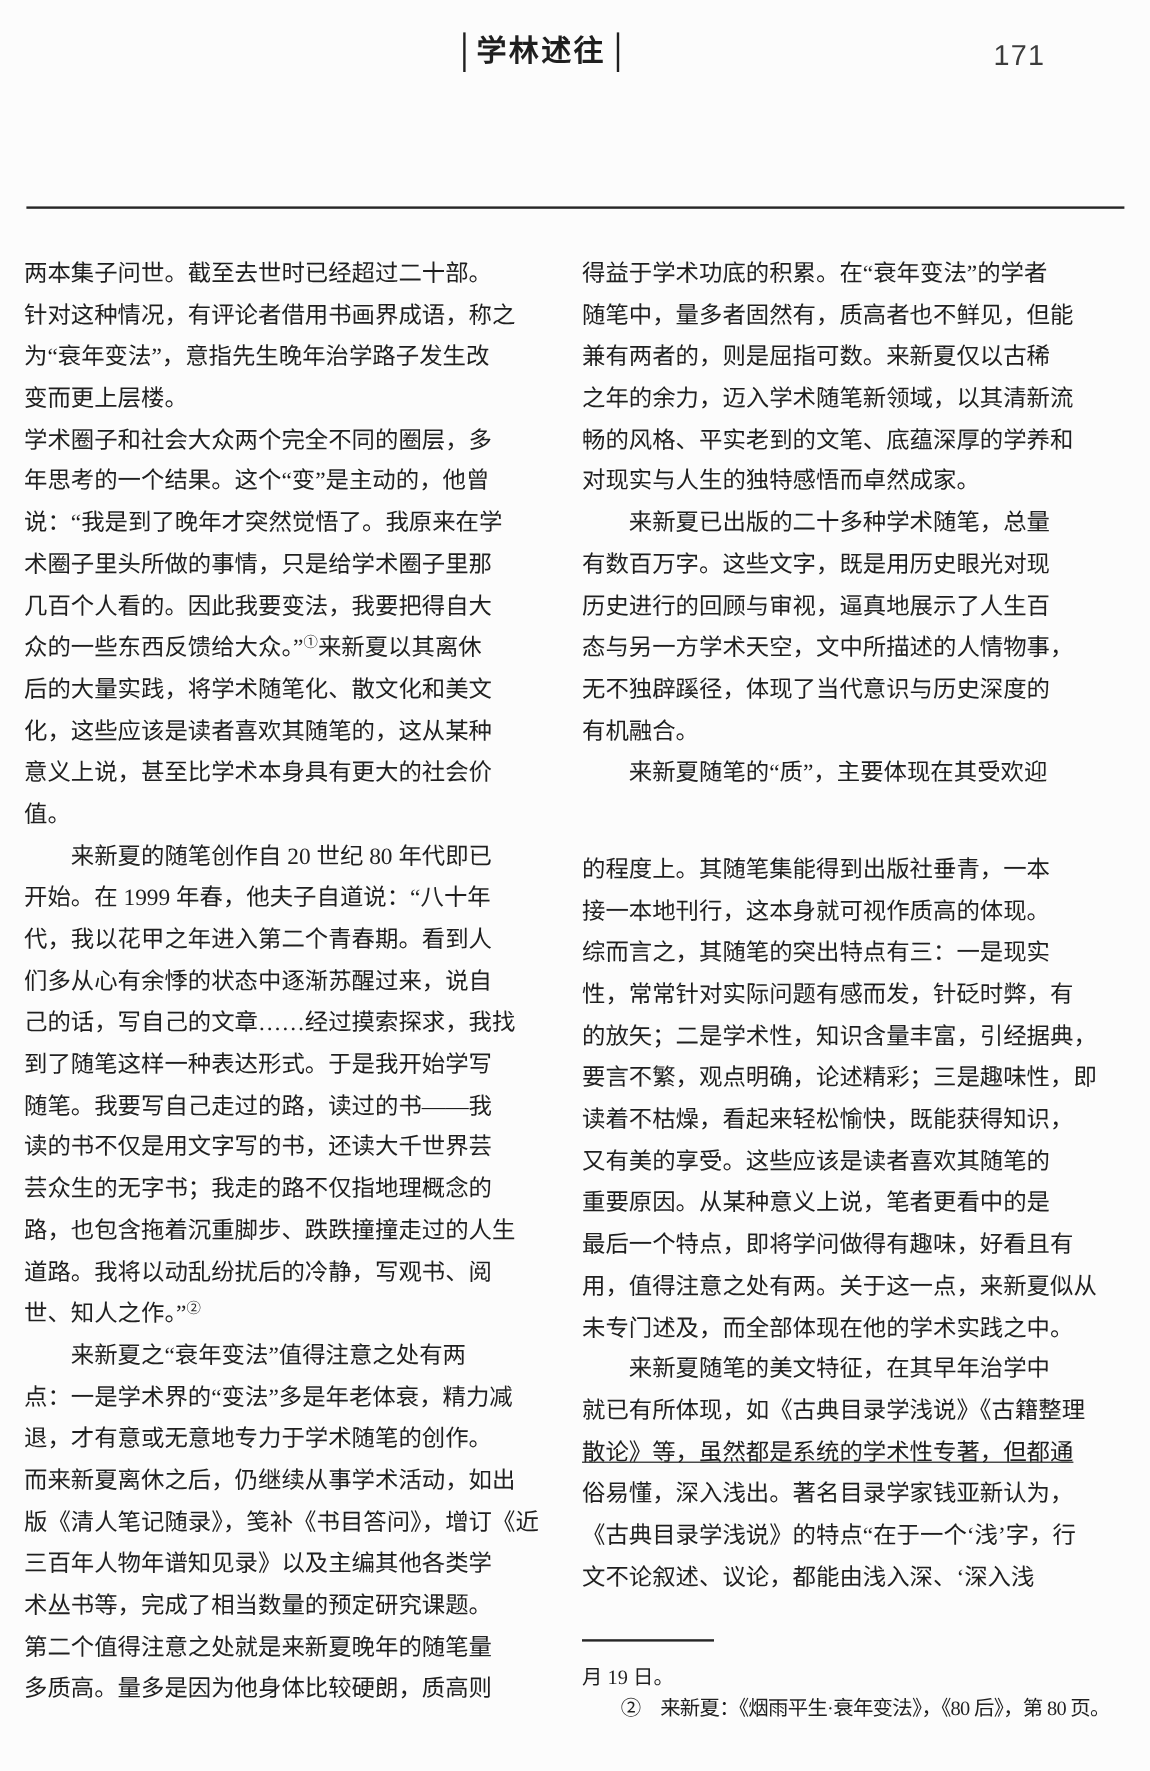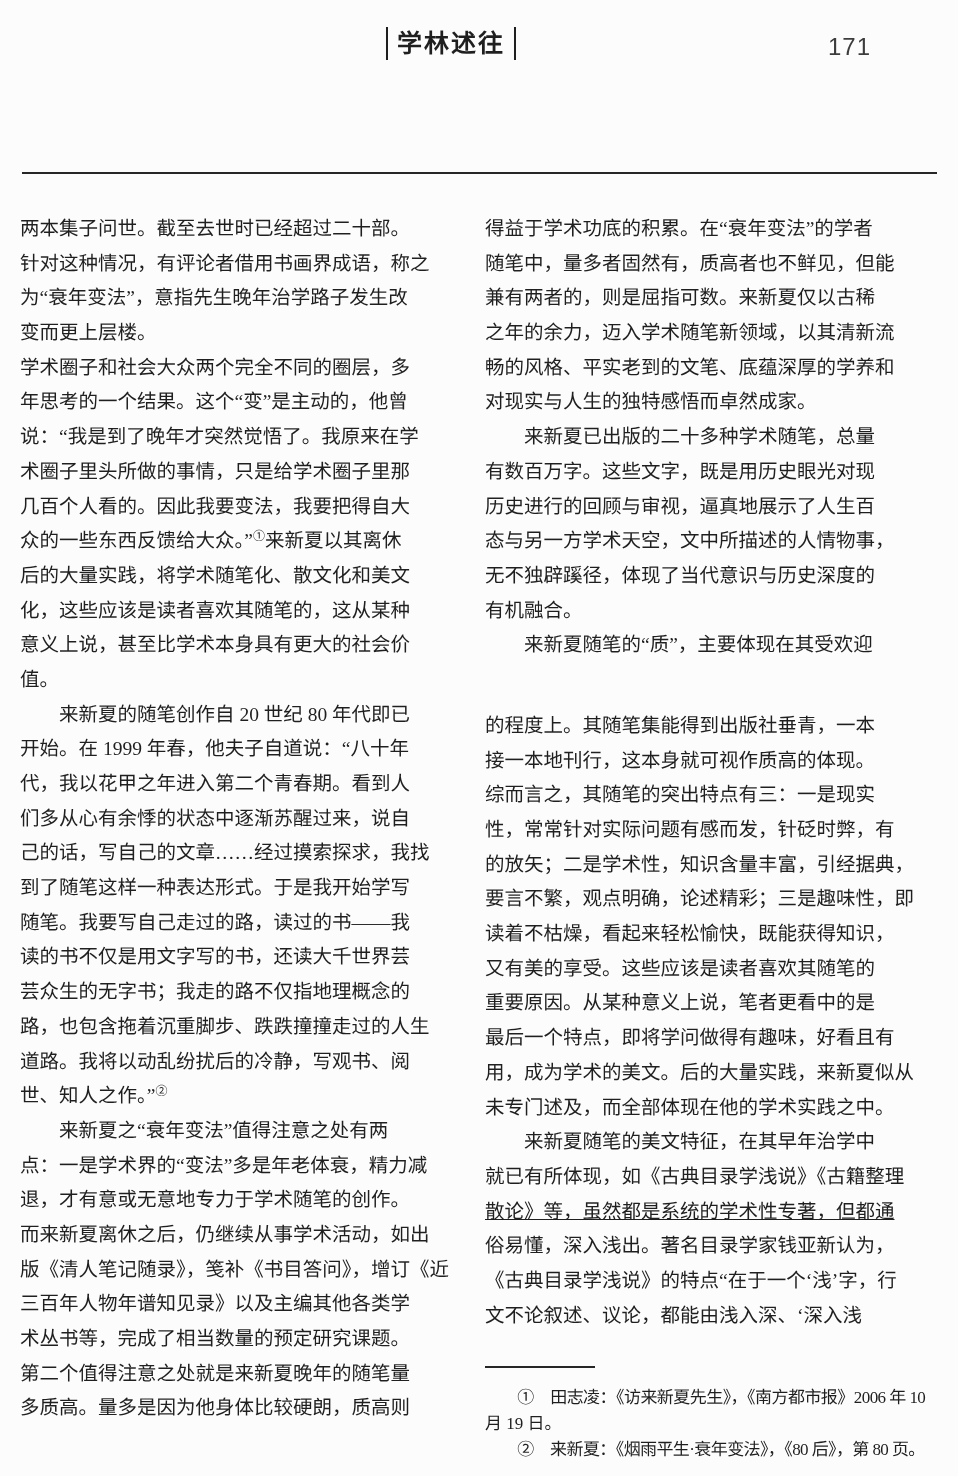--- a/index.html
+++ b/index.html
@@ -124,33 +124,32 @@
           <div class="line" style="letter-spacing: 0px; margin-top: 46px;">的程度上。其随笔集能得到出版社垂青，一本</div>
           <div class="line" style="letter-spacing: 0px;">接一本地刊行，这本身就可视作质高的体现。</div>
           <div class="line" style="letter-spacing: 0px;">综而言之，其随笔的突出特点有三：一是现实</div>
           <div class="line" style="letter-spacing: 0px;">性，常常针对实际问题有感而发，针砭时弊，有</div>
           <div class="line" style="letter-spacing: 0px;">的放矢；二是学术性，知识含量丰富，引经据典，</div>
           <div class="line" style="letter-spacing: 0px;">要言不繁，观点明确，论述精彩；三是趣味性，即</div>
           <div class="line" style="letter-spacing: 0px;">读着不枯燥，看起来轻松愉快，既能获得知识，</div>
           <div class="line" style="letter-spacing: 0px;">又有美的享受。这些应该是读者喜欢其随笔的</div>
           <div class="line" style="letter-spacing: 0px;">重要原因。从某种意义上说，笔者更看中的是</div>
           <div class="line" style="letter-spacing: 0px;">最后一个特点，即将学问做得有趣味，好看且有</div>
-          <div class="line" style="letter-spacing: 0px;">用，成为学术的美文。后的大量实践，来新夏似从</div>
+          <div class="line" style="letter-spacing: 0px;">用，值得注意之处有两。关于这一点，来新夏似从</div>
           <div class="line end">未专门述及，而全部体现在他的学术实践之中。</div>
           <div class="line indent" style="letter-spacing: 0px;">来新夏随笔的美文特征，在其早年治学中</div>
           <div class="line" style="letter-spacing: 0px;">就已有所体现，如《古典目录学浅说》《古籍整理</div>
           <div class="line" style="letter-spacing: 0px; text-decoration: underline;">散论》等，虽然都是系统的学术性专著，但都通</div>
           <div class="line" style="letter-spacing: 0px;">俗易懂，深入浅出。著名目录学家钱亚新认为，</div>
           <div class="line" style="letter-spacing: 0px;">《古典目录学浅说》的特点“在于一个‘浅’字，行</div>
           <div class="line" style="letter-spacing: 0px;">文不论叙述、议论，都能由浅入深、‘深入浅</div>
         </div>
       <div class="footnotes">
         <div class="fn-rule"></div>
         <div id="fn-lines">
-            <div class="fn-line indent" style="letter-spacing: -0.548387px;">①　田志凌：《访来新夏先生》，《南方都市报》2006 年 10</div>
             <div class="fn-line">月 19 日。</div>
             <div class="fn-line indent" style="letter-spacing: -0.59375px;">②　来新夏：《烟雨平生·衰年变法》，《80 后》，第 80 页。</div>
           </div>
       </div>
     </div>
   </div>
 
 </div>
 
 </body></html>

